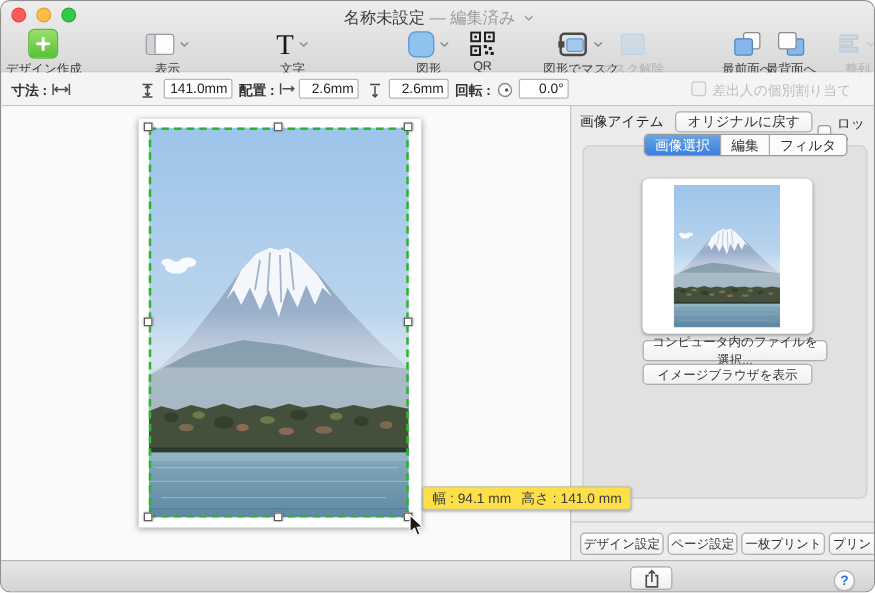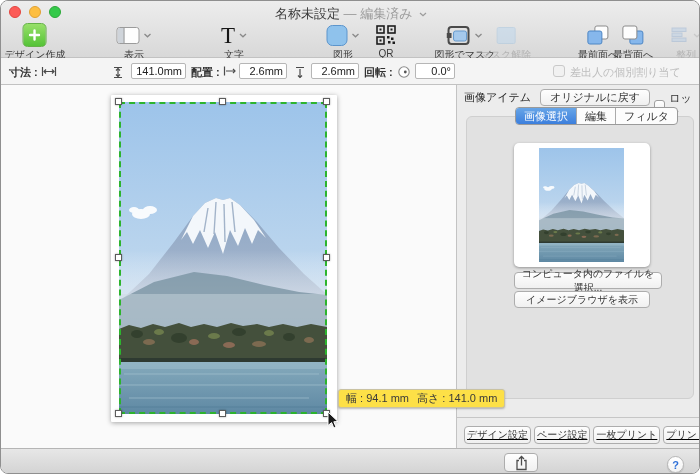--- a/index.html
+++ b/index.html
@@ -81,21 +81,21 @@
   .seg:first-child{border-left:none;}
   .seg.active{background:linear-gradient(#67a5e7,#3c7fdd);color:#fff;}
   .innerbox{position:absolute;left:9px;top:31px;width:228px;height:283px;background:#e1e1e1;
     border:1px solid #cfcfcf;border-radius:6px;}
   .thumbcard{position:absolute;left:57px;top:58px;width:136px;height:124px;background:#fff;
     border-radius:5px;box-shadow:0 1px 3px rgba(0,0,0,.35);}
   .thumbphoto{position:absolute;left:25px;top:5px;width:85px;height:114px;}
   .filebtn{position:absolute;left:57px;top:187px;width:148px;height:17px;font-size:10px;}
   .browserbtn{position:absolute;left:57px;top:206px;width:136px;height:17px;font-size:10px;}
   .insp-sep{position:absolute;left:0;top:332px;width:245px;height:1px;background:#c6c6c6;}
-  .bottomtabs{position:absolute;left:7px;top:341px;width:231px;height:18px;display:flex;gap:3px;text-decoration:underline;}
+  .bottomtabs{position:absolute;left:7px;top:341px;width:231px;height:18px;display:flex;gap:3px;}
   .bottomtabs .btn{flex:1;font-size:10px;height:18px;padding:0 2px;white-space:nowrap;}
 
   
   .bottombar{position:absolute;left:0;top:447px;width:700px;height:27px;
     background:linear-gradient(#e7e7e7,#d2d2d2);border-top:1px solid #b5b5b5;}
   .sharebtn{position:absolute;left:503px;top:4px;width:34px;height:19px;}
   .helpbtn{position:absolute;left:666px;top:7px;width:17px;height:17px;border-radius:50%;
     background:linear-gradient(#fff,#f2f2f2);border:1px solid #b6b6b6;box-shadow:0 1px 1px rgba(0,0,0,.15);
     display:flex;align-items:center;justify-content:center;font-size:11px;font-weight:bold;color:#2f71d8;}
 

